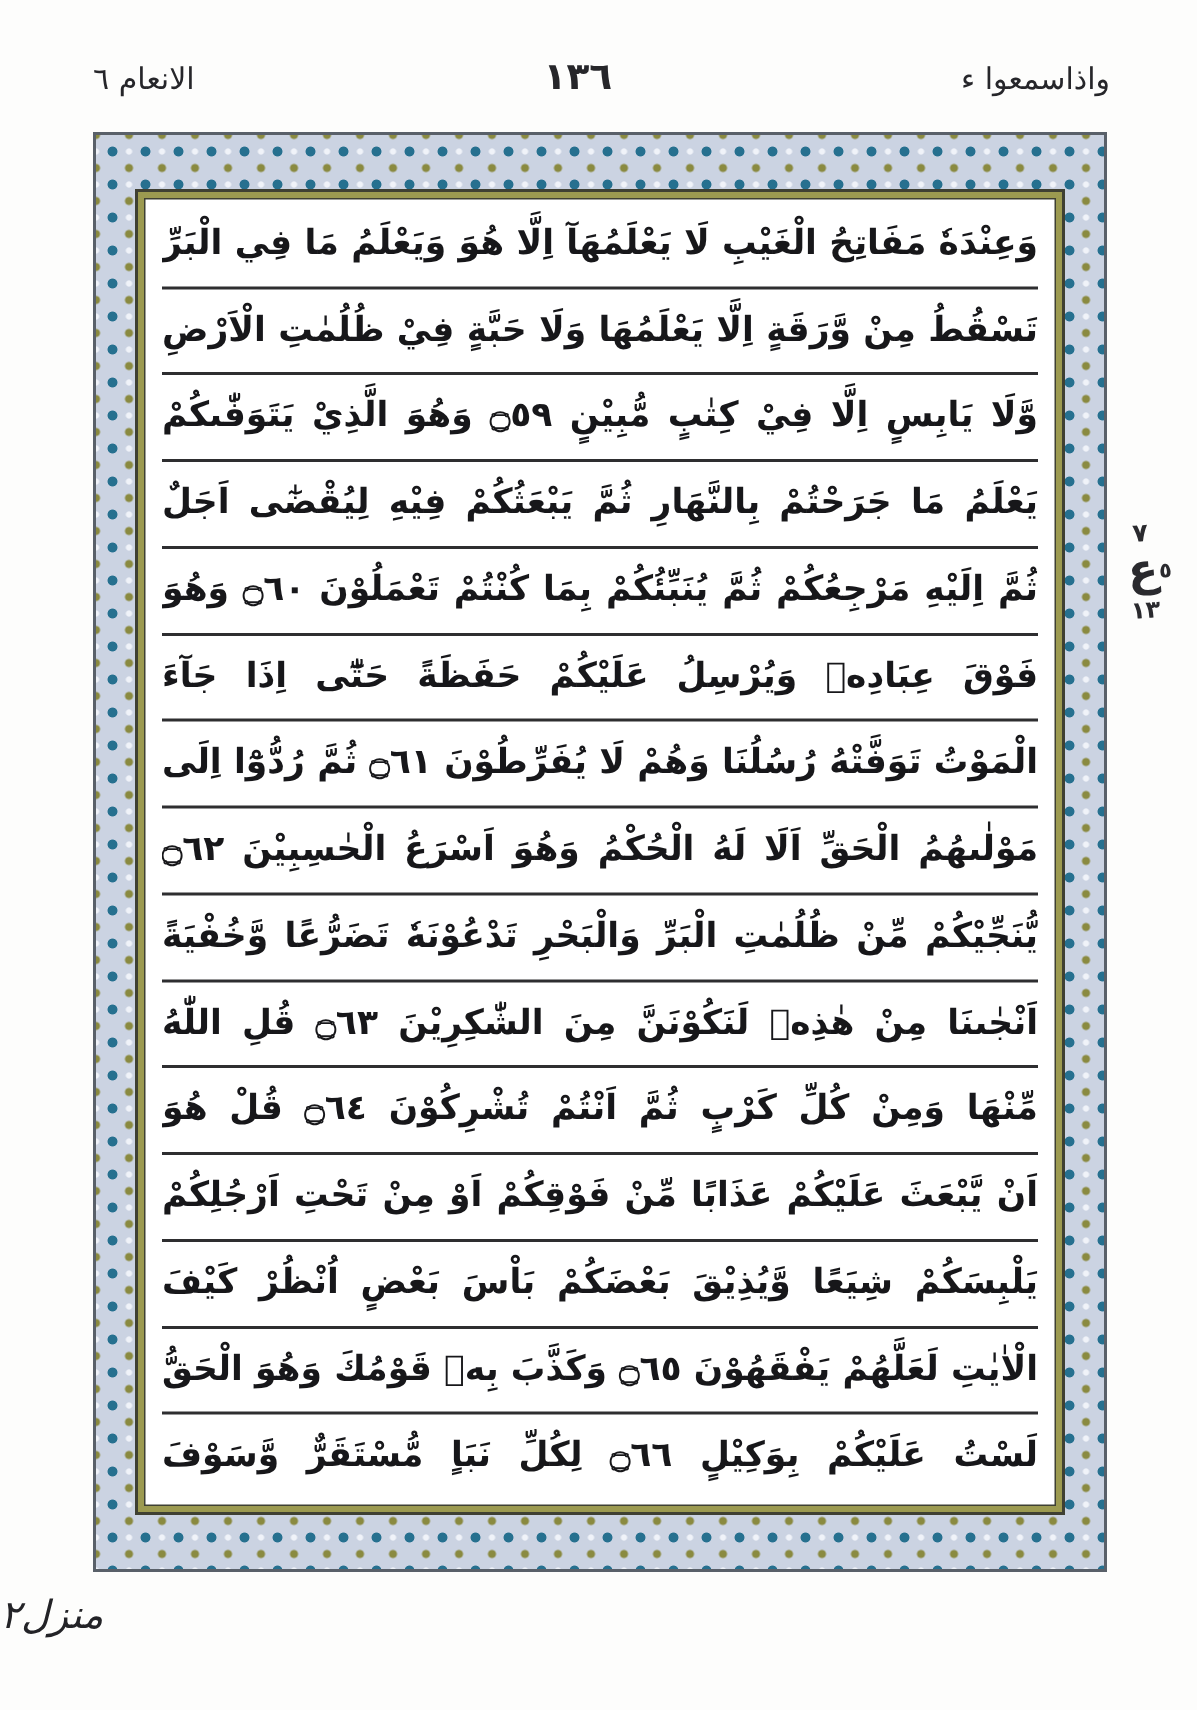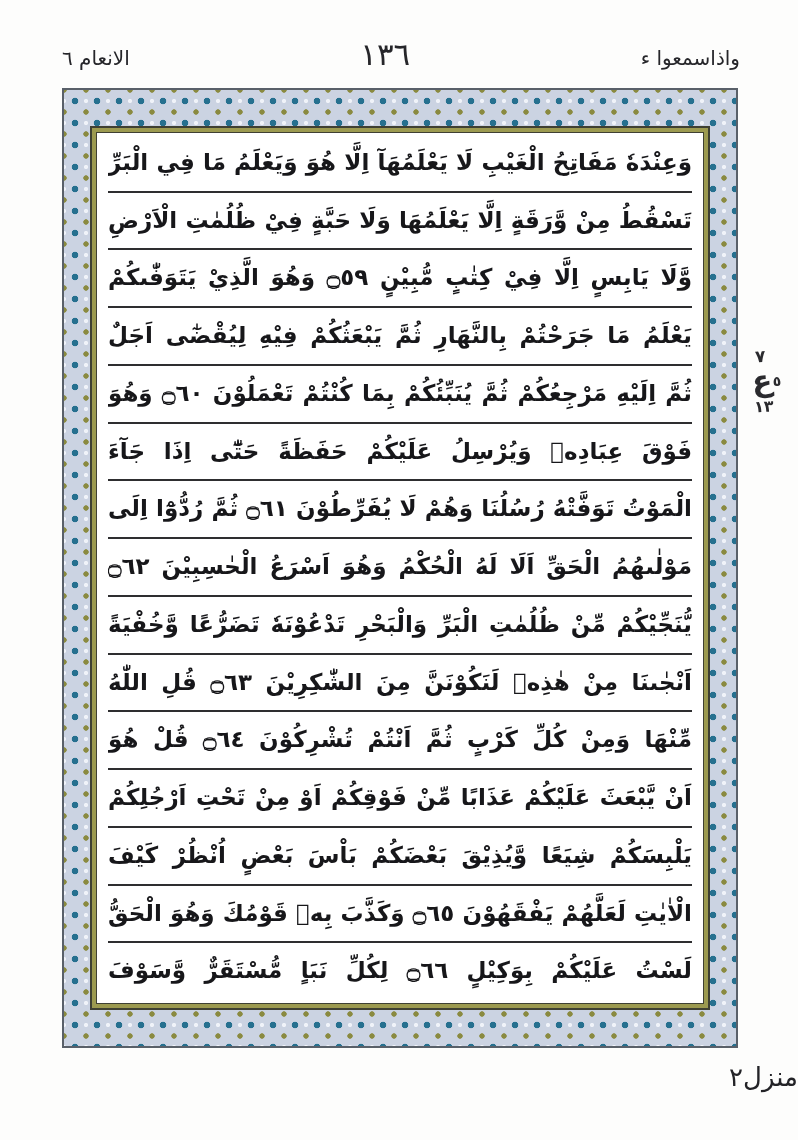--- a/index.html
+++ b/index.html
@@ -9,21 +9,21 @@
     font-family:"DejaVu Sans","Liberation Serif",sans-serif;
     overflow:hidden;
   }
   
   .page-header{
     position:absolute;top:36px;left:62px;right:58px;height:42px;
     display:flex;justify-content:space-between;align-items:baseline;
     direction:rtl;color:#26262a;
   }
   .page-header .h-item{font-size:20px;font-weight:500;letter-spacing:0;}
-  .page-header .h-center{font-size:31px;}
+  .page-header .h-center{font-size:25px;font-weight:bold;}
   
   .frame{
     position:absolute;left:62px;top:88px;width:676px;height:960px;
     box-sizing:border-box;
     border:2px solid #596069;
     background-color:#cbd3e2;
     background-image:
       radial-gradient(circle, #26708f 3px, rgba(38,112,143,0) 3.6px),
       radial-gradient(circle, #8a8a40 2.4px, rgba(138,138,64,0) 3px),
       radial-gradient(circle, #f0f3f9 1.8px, rgba(240,243,249,0) 2.4px);
@@ -61,21 +61,21 @@
   }
   .ruku-marker .rk-top{font-size:17px;font-weight:bold;}
   .ruku-marker .rk-mid{font-size:30px;font-weight:bold;position:relative;margin:1px 0;}
   .ruku-marker .rk-count{
     position:absolute;top:9px;right:-9px;font-size:14px;font-weight:bold;
   }
   .ruku-marker .rk-bottom{font-size:16px;font-weight:bold;margin-top:2px;}
   
   .page-footer{
     position:absolute;left:0;top:1062px;width:100%;
-    text-align:right;direction:rtl;
+    text-align:left;direction:rtl;font-style:italic;
   }
   .page-footer .manzil{font-size:26px;color:#232327;font-weight:500;}
 </style>
 </head>
 <body>
 
 <div class="page-header">
   <span class="h-item">واذاسمعوا ء</span>
   <span class="h-item h-center">١٣٦</span>
   <span class="h-item">الانعام ٦</span>

